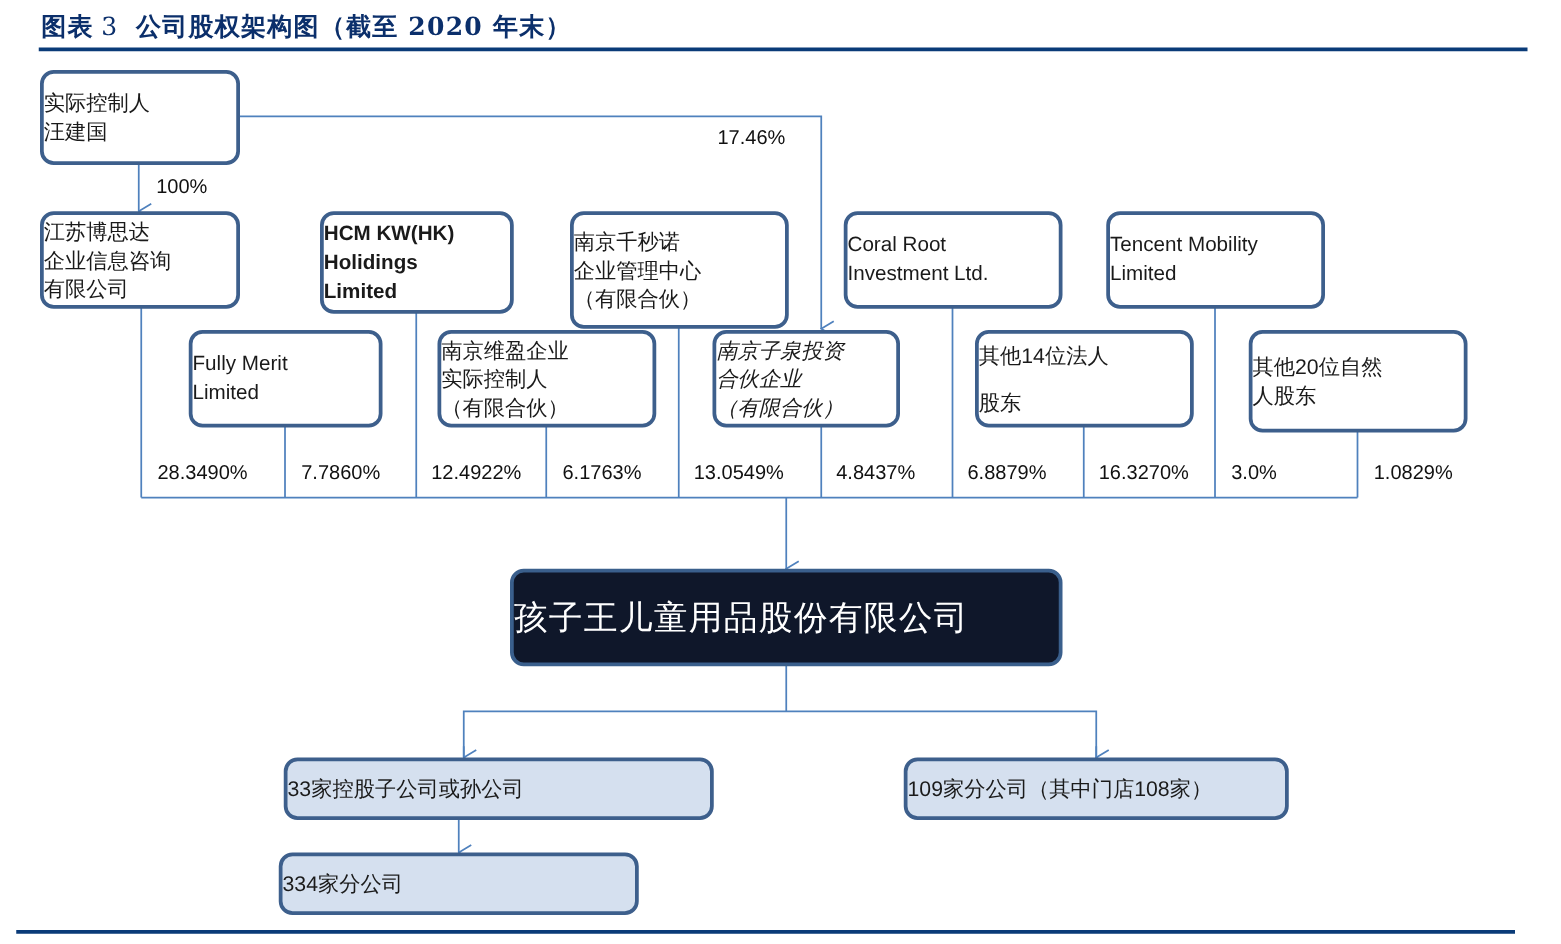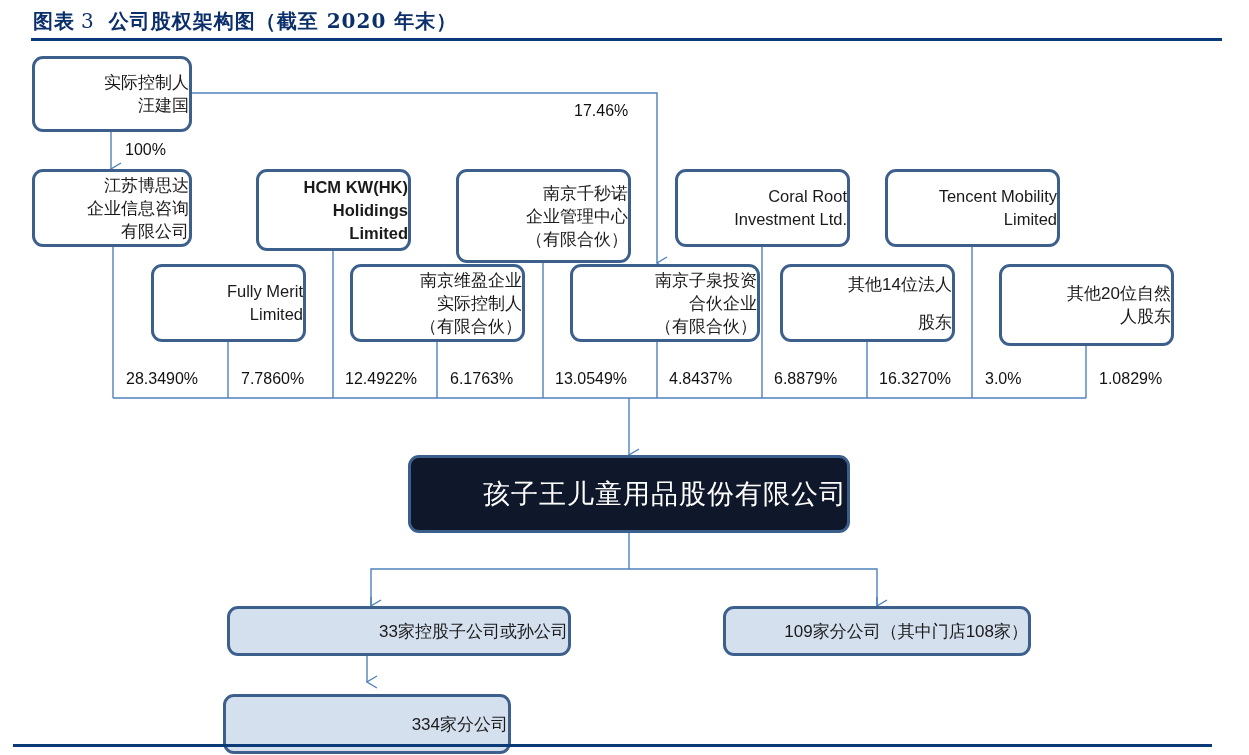--- a/index.html
+++ b/index.html
@@ -5,22 +5,22 @@
   html, body { margin: 0; padding: 0; background: #ffffff; }
   body { width: 1249px; height: 755px; position: relative; overflow: hidden;
          font-family: "Liberation Sans", "DejaVu Sans", sans-serif; color: #111; }
   .title { position: absolute; left: 33px; top: 8px; font-family: "DejaVu Serif", "Liberation Serif", serif;
            font-size: 20px; font-weight: bold; color: #0b2f6b; letter-spacing: 1px; white-space: nowrap; }
   .title .num { font-weight: normal; margin: 0 14px 0 6px; }
   .rule-top { position: absolute; left: 31px; top: 38px; width: 1191px; height: 3px; background: #0a3b78; }
   .rule-bottom { position: absolute; left: 13px; top: 744px; width: 1199px; height: 3px; background: #0a3b78; }
 
   .box { position: absolute; box-sizing: border-box; border: 3px solid #3d5f8c; border-radius: 11px;
-         background: #ffffff; display: flex; flex-direction: column; align-items: flex-end; justify-content: center;
-         text-align: center; font-size: 17px; line-height: 23px; color: #1a1a1a; padding-left: 15px; }
+         background: #ffffff; display: flex; flex-direction: column; align-items: flex-start; justify-content: center;
+         text-align: center; font-size: 17px; line-height: 23px; color: #1a1a1a; }
   .box span { display: block; white-space: nowrap; }
   .box.en { font-size: 16.5px; }
   .box.main { background: #0f172a; border-color: #3a5f8c; color: #ffffff; font-size: 27px; letter-spacing: 1px; }
   .box.sub { background: #d5e0ef; border-color: #3d5f8c; font-size: 17px; }
 
   .pct { position: absolute; font-size: 16px; color: #111; white-space: nowrap; }
   svg.lines { position: absolute; left: 0; top: 0; }
 </style>
 </head>
 <body>
@@ -100,21 +100,21 @@
 
 <div class="box en" style="left:151px; top:264px; width:155px; height:78px;">
   <span>Fully Merit</span>
   <span>Limited</span>
 </div>
 <div class="box" style="left:350px; top:264px; width:175px; height:78px;">
   <span>南京维盈企业</span>
   <span>实际控制人</span>
   <span>（有限合伙）</span>
 </div>
-<div class="box" style="left:570px; top:264px; width:190px; height:78px;">
+<div class="box" style="left:570px; top:264px; width:150px; height:78px;font-style:italic;">
   <span>南京子泉投资</span>
   <span>合伙企业</span>
   <span>（有限合伙）</span>
 </div>
 <div class="box" style="left:780px; top:264px; width:175px; height:78px;gap:15px;">
   <span>其他14位法人</span>
   <span>股东</span>
 </div>
 <div class="box" style="left:999px; top:264px; width:175px; height:82px;">
   <span>其他20位自然</span>
@@ -132,20 +132,20 @@
 <div class="pct" style="left:985px; top:370px;">3.0%</div>
 <div class="pct" style="left:1099px; top:370px;">1.0829%</div>
 
 <div class="box main" style="left:408px; top:455px; width:442px; height:78px;">
   <span>孩子王儿童用品股份有限公司</span>
 </div>
 
 <div class="box sub" style="left:227px; top:606px; width:344px; height:50px;">
   <span>33家控股子公司或孙公司</span>
 </div>
-<div class="box sub" style="left:223px; top:682px; width:288px; height:60px;margin-top:12px;">
+<div class="box sub" style="left:223px; top:682px; width:288px; height:50px;">
   <span>334家分公司</span>
 </div>
 <div class="box sub" style="left:723px; top:606px; width:308px; height:50px;">
   <span>109家分公司（其中门店108家）</span>
 </div>
 
 <div class="rule-bottom"></div>
 
 </body></html>

